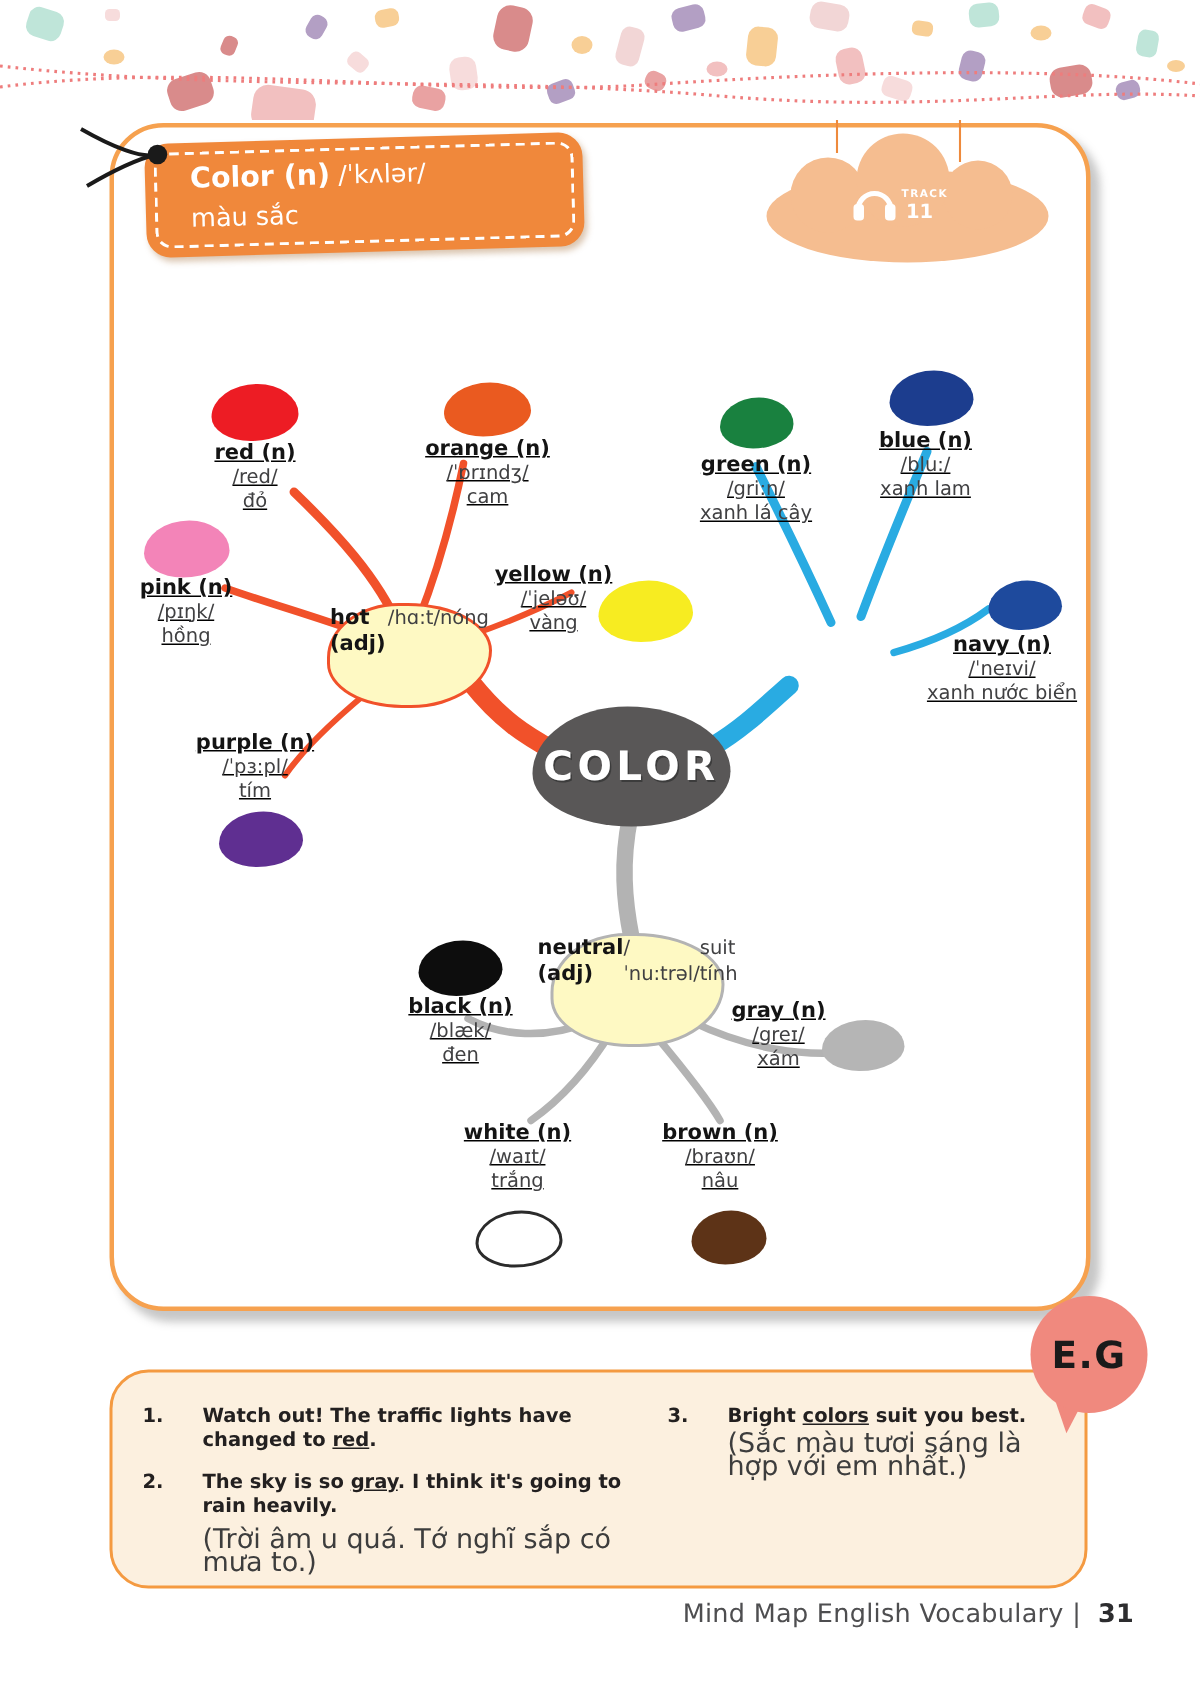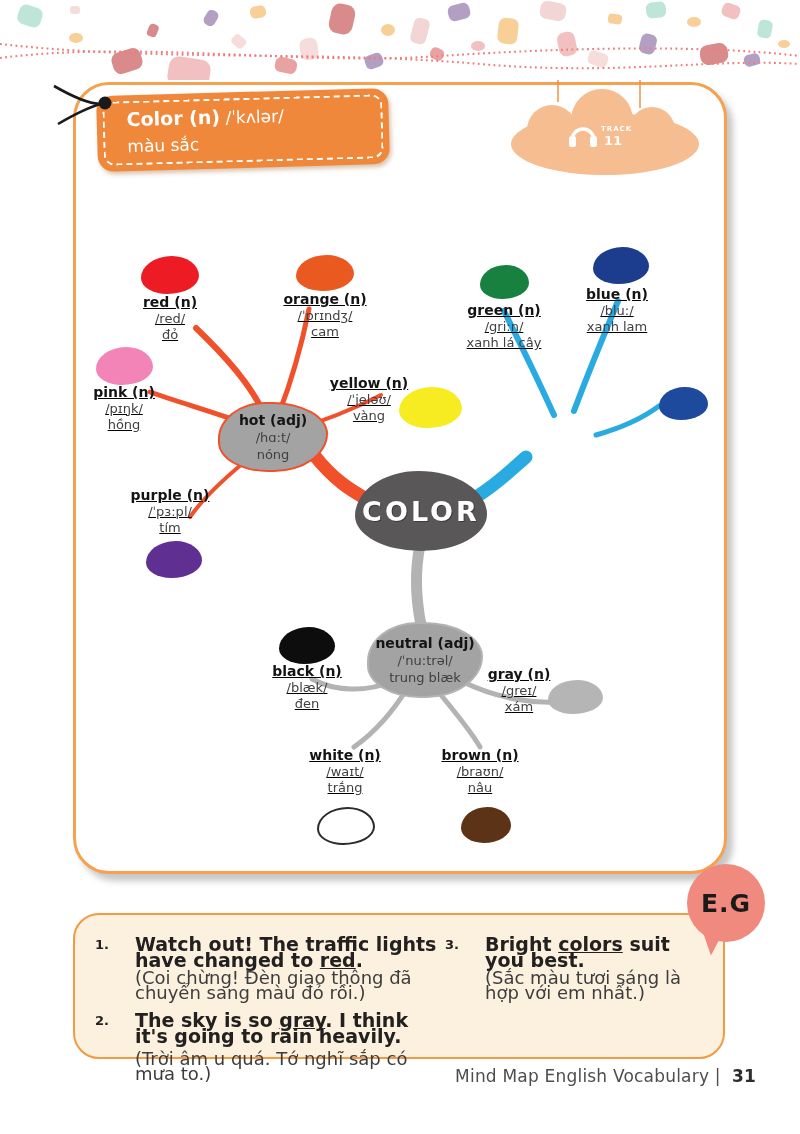--- a/index.html
+++ b/index.html
@@ -20,22 +20,22 @@
   .branches{position:absolute;left:0;top:0;width:648px;height:782px;z-index:1;}
   .blob{
     position:absolute;z-index:2;
     border-radius:53% 47% 55% 45% / 58% 52% 48% 42%;
   }
   .blob-white{border:2px solid #2b2b2b;background:#fff;}
   .node-label{position:absolute;z-index:2;text-align:center;line-height:16.5px;text-decoration:underline;}
   .nm{font-weight:bold;font-size:14px;color:#141414;}
   .ipa,.vi{font-size:13px;color:#404042;}
   .bubble{
-    position:absolute;z-index:2;background:#a3a3a3;
-    display:flex;flex-direction:column;justify-content:center;text-align:center;
+    position:absolute;z-index:2;background:#fef9c3;
+    display:flex;flex-direction:row;justify-content:center;text-align:left;
     line-height:17px;
     border-radius:46% 54% 52% 48% / 55% 48% 58% 45%;
   }
   .bubble-hot{border:2.5px solid #f1512a;}
   .bubble-cold{border:2.5px solid #29abe2;}
   .bubble-neutral{border:2.5px solid #b3b3b3;}
   .center-blob{
     position:absolute;z-index:2;background:#595757;color:#fff;
     display:flex;align-items:center;justify-content:center;
     font-size:27px;font-weight:bold;letter-spacing:3px;
@@ -71,21 +71,21 @@
   
   .exbox{
     position:absolute;left:73px;top:913px;width:648px;height:142px;z-index:3;
     background:#fcf0df;border:2px solid #f49a41;border-radius:26px;
   }
   .excol{position:absolute;top:22px;}
   .excol1{left:20px;width:350px;}
   .excol2{left:370px;width:265px;}
   .exitem{display:flex;margin-bottom:13px;}
   .ex-num{width:40px;font-weight:bold;font-size:13px;color:#232020;flex:none;}
-  .ex-en{font-weight:bold;font-size:19px;color:#232020;line-height:15.5px;}
+  .ex-en{font-weight:bold;font-size:13px;color:#232020;line-height:15.5px;}
   .ex-vi{font-size:18px;color:#3d3d3d;margin-top:2px;line-height:15px;}
   .u{text-decoration:underline;text-align:right;}
   
   .footer{
     position:absolute;right:44px;top:1066px;z-index:2;
     font-size:17px;color:#4e4e50;letter-spacing:.2px;
   }
   .footer b{color:#2d2d2f;}
 </style>
 </head>
@@ -198,20 +198,25 @@
   <div class="node-label" style="left:34px;top:402px;width:120px">
     <div class="nm">purple (n)</div>
     <div class="ipa">/ˈpɜ:pl/</div>
     <div class="vi">tím</div>
   </div>
   <div class="node-label" style="left:481px;top:201px;width:120px">
     <div class="nm">blue (n)</div>
     <div class="ipa">/blu:/</div>
     <div class="vi">xanh lam</div>
   </div>
+  <div class="node-label" style="left:534px;top:337px;width:116px">
+    <div class="nm">navy (n)</div>
+    <div class="ipa">/ˈneɪvi/</div>
+    <div class="vi">xanh nước biển</div>
+  </div>
   <div class="node-label" style="left:171px;top:578px;width:120px">
     <div class="nm">black (n)</div>
     <div class="ipa">/blæk/</div>
     <div class="vi">đen</div>
   </div>
   <div class="node-label" style="left:393px;top:581px;width:100px">
     <div class="nm">gray (n)</div>
     <div class="ipa">/greɪ/</div>
     <div class="vi">xám</div>
   </div>
@@ -227,21 +232,21 @@
   </div>
 
   <div class="bubble bubble-hot" style="left:142px;top:317px;width:106px;height:66px">
     <div class="nm">hot (adj)</div>
     <div class="ipa">/hɑ:t/</div>
     <div class="vi">nóng</div>
   </div>
   <div class="bubble bubble-neutral" style="left:291px;top:537px;width:112px;height:72px">
     <div class="nm">neutral (adj)</div>
     <div class="ipa">/ˈnu:trəl/</div>
-    <div class="vi">trung blæk</div>
+    <div class="vi">suit tính</div>
   </div>
 
   <div class="center-blob" style="left:279px;top:386px;width:132px;height:80px">COLOR</div>
 </div>
 
 <div class="tag">
   <div class="tag-dash"></div>
   <div class="tag-line1">
     <span class="w">Color (n)</span>
     <span>/ˈkʌlər/</span>
@@ -276,21 +281,20 @@
 
 <div class="eg-tail"></div>
 <div class="eg">E.G</div>
 
 <div class="exbox">
   <div class="excol excol1">
     <div class="exitem">
       <div class="ex-num">1.</div>
       <div>
         <div class="ex-en"><span>Watch out! The traffic lights have changed to </span><span class="u">red</span><span>.</span></div>
-        <div class="ex-vi">(Coi chừng! Đèn giao thông đã chuyển sang màu đỏ rồi.)</div>
       </div>
     </div>
     <div class="exitem">
       <div class="ex-num">2.</div>
       <div>
         <div class="ex-en"><span>The sky is so </span><span class="u">gray</span><span>. I think it's going to rain heavily.</span></div>
         <div class="ex-vi" style="margin-top:7px">(Trời âm u quá. Tớ nghĩ sắp có mưa to.)</div>
       </div>
     </div>
   </div>

